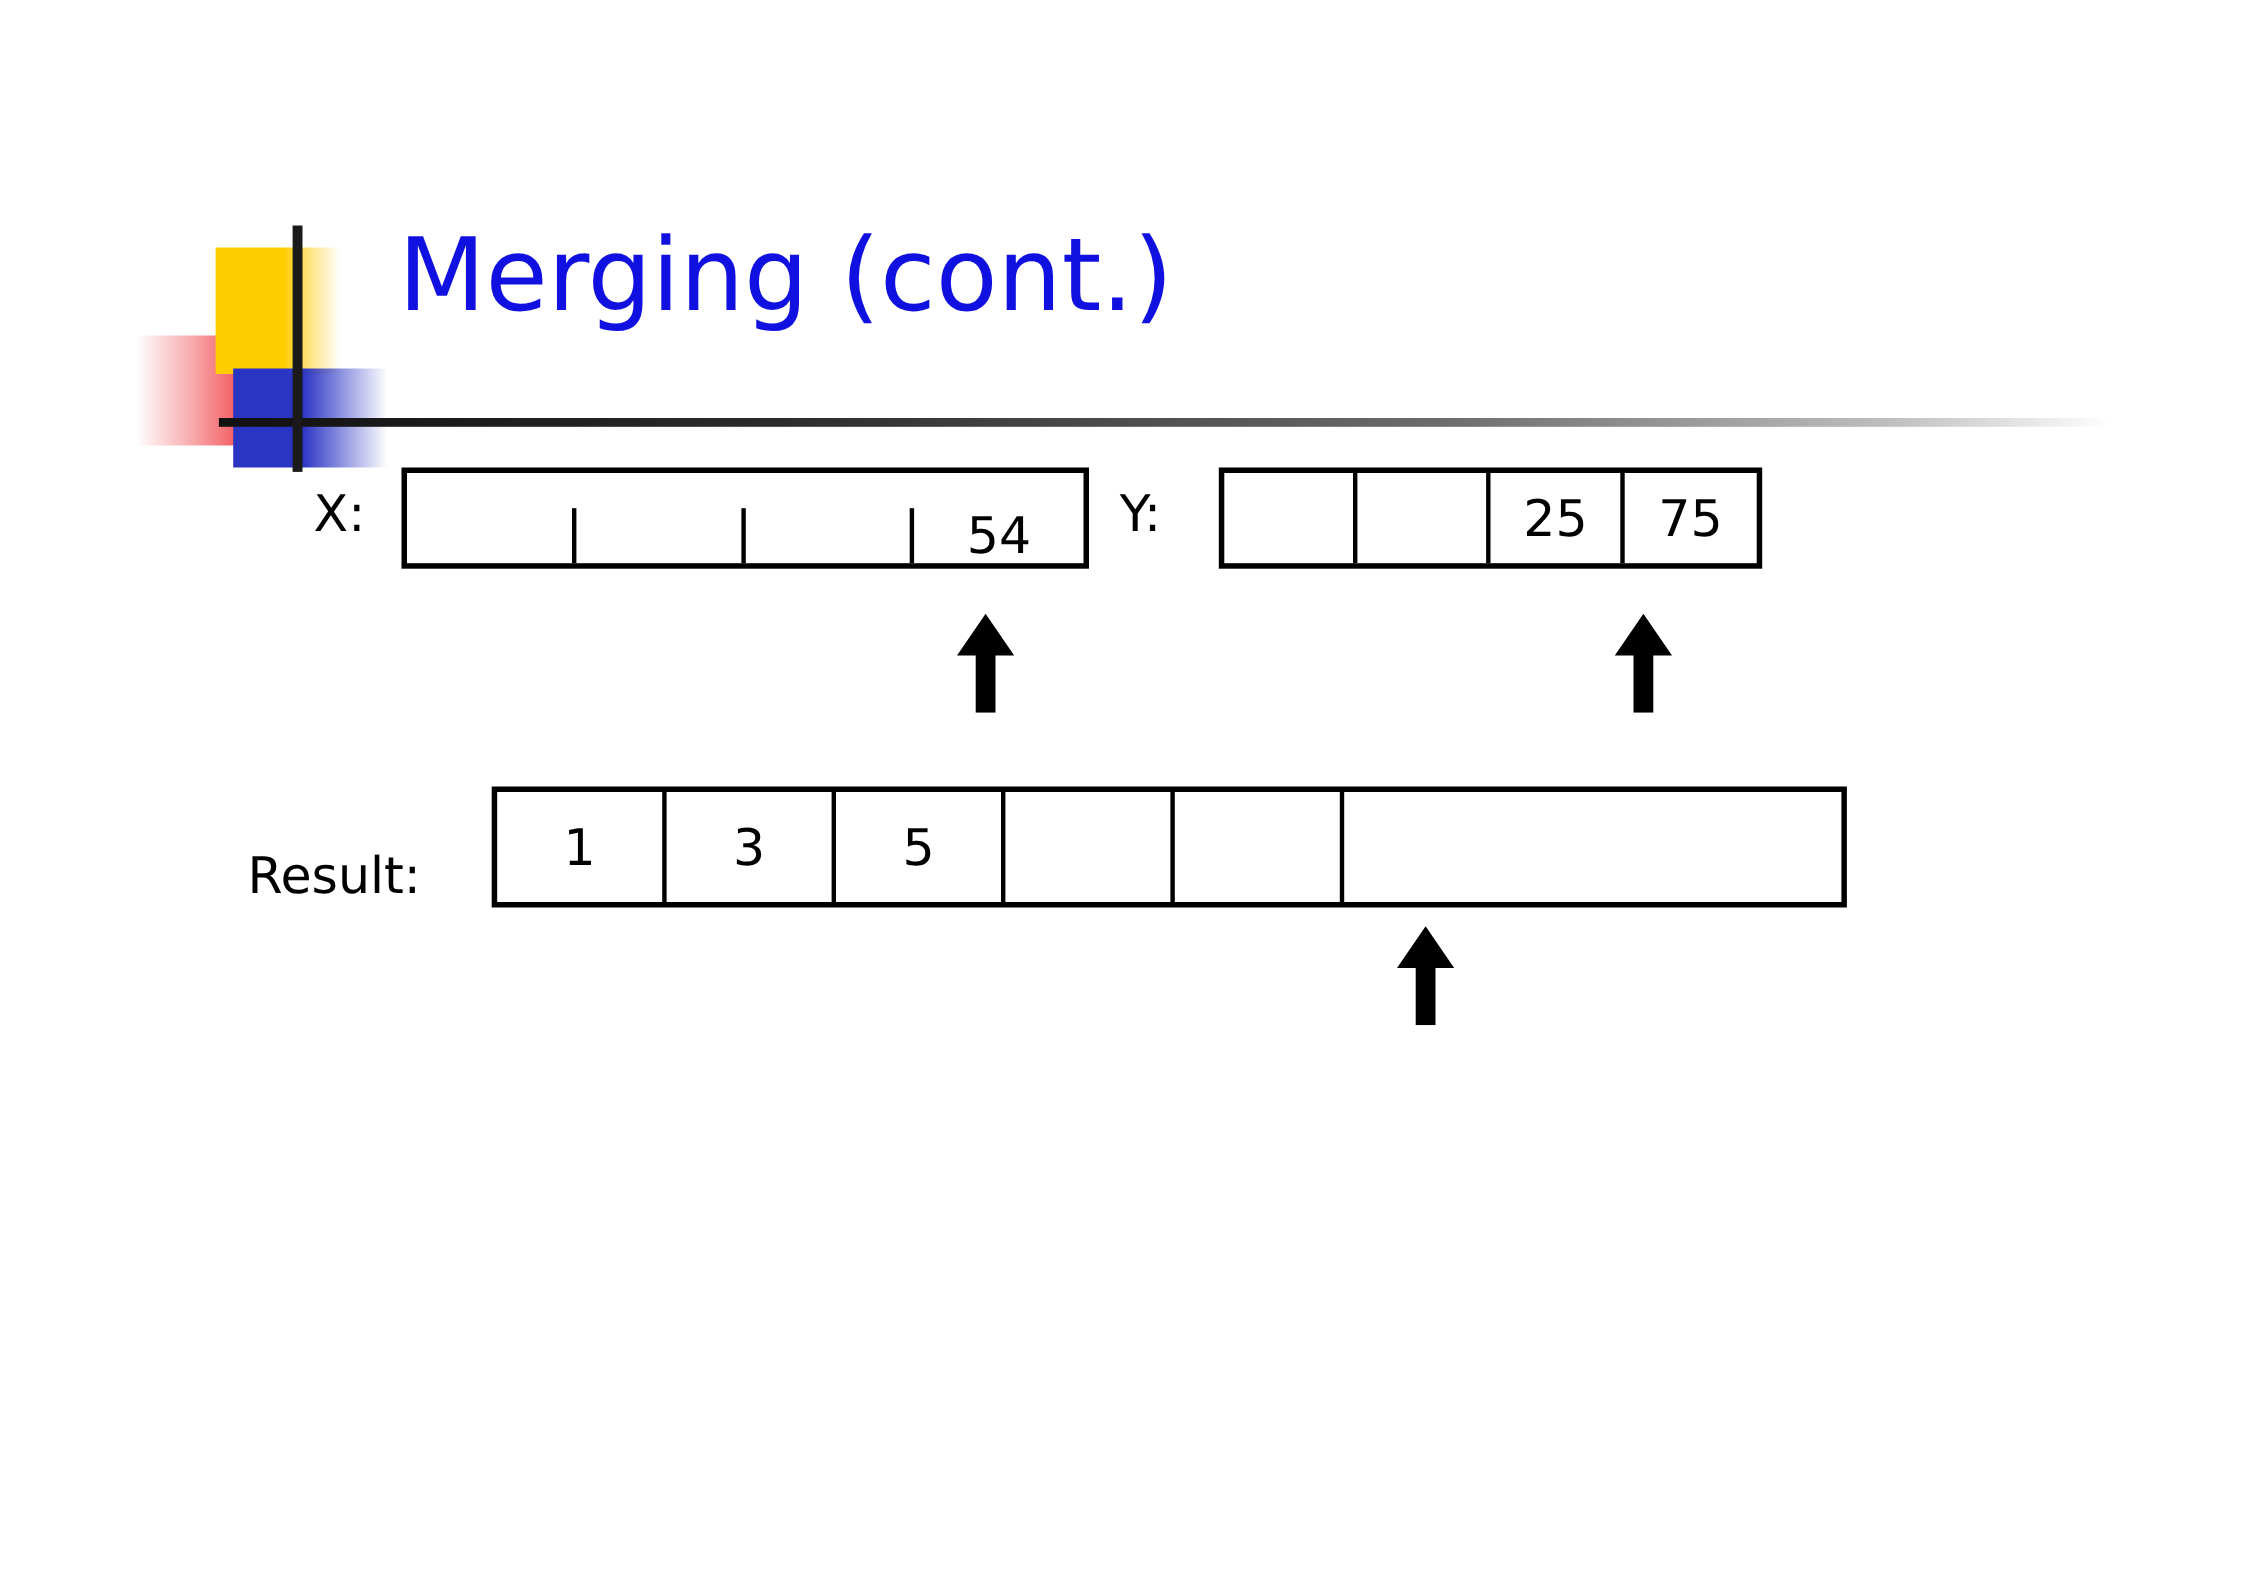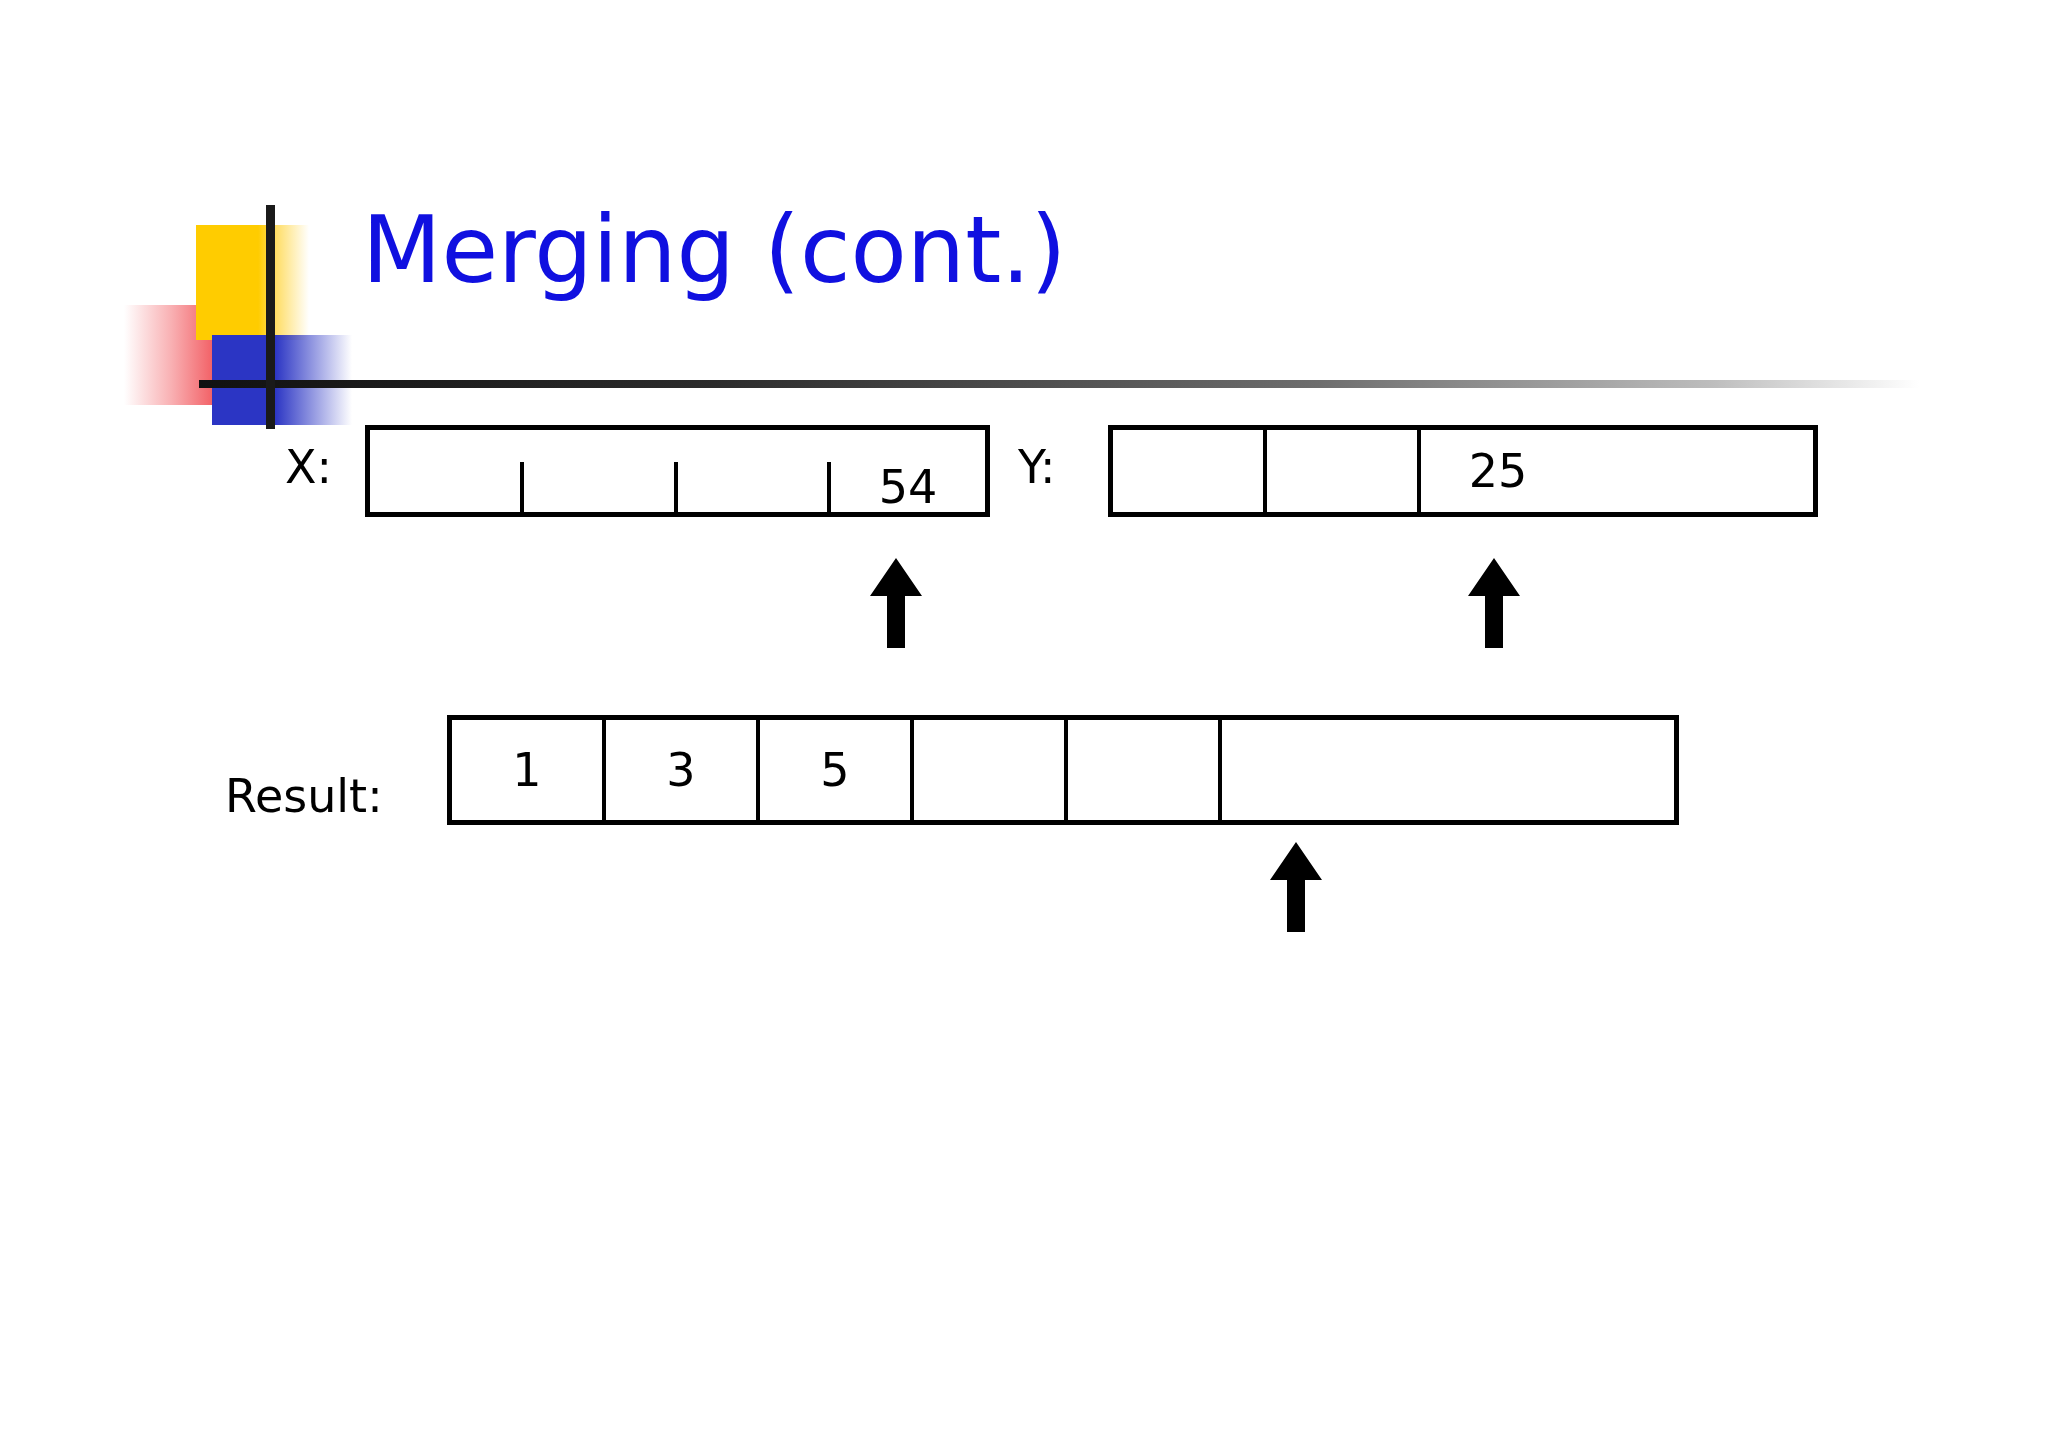--- a/index.html
+++ b/index.html
@@ -104,21 +104,21 @@
   }
   .cell:last-child { border-right: none; }
 
   
   #x-label { left: 285px; top: 440px; }
   #x-array { left: 365px; top: 425px; width: 625px; height: 92px; }
   #x-array .cell { width: 154px; margin-top: 32px; }
 
   
   #y-label { left: 1018px; top: 440px; }
-  #y-array { left: 1108px; top: 425px; width: 710px; height: 92px; }
+  #y-array { left: 1108px; top: 425px; width: 494px; height: 92px; }
   #y-array .cell { width: 154px; }
 
   
   #result-label { left: 225px; top: 769px; }
   #result-array { left: 447px; top: 715px; width: 1232px; height: 110px; }
   #result-array .cell { width: 154px; }
 
   
   .pointer-arrow {
     position: absolute;
@@ -155,20 +155,21 @@
 <svg class="pointer-arrow" id="x-pointer" viewBox="0 0 60 90">
   <polygon points="30,0 56,38 39,38 39,90 21,90 21,38 4,38" fill="#000000"></polygon>
 </svg>
 
 <div class="array-label" id="y-label">Y:</div>
 
 <div class="array" id="y-array">
   <div class="cell"></div>
   <div class="cell"></div>
   <div class="cell">25</div>
+  <div class="cell">75</div>
 </div>
 
 <svg class="pointer-arrow" id="y-pointer" viewBox="0 0 60 90">
   <polygon points="30,0 56,38 39,38 39,90 21,90 21,38 4,38" fill="#000000"></polygon>
 </svg>
 
 <div class="array-label" id="result-label">Result:</div>
 
 <div class="array" id="result-array">
   <div class="cell">1</div>

